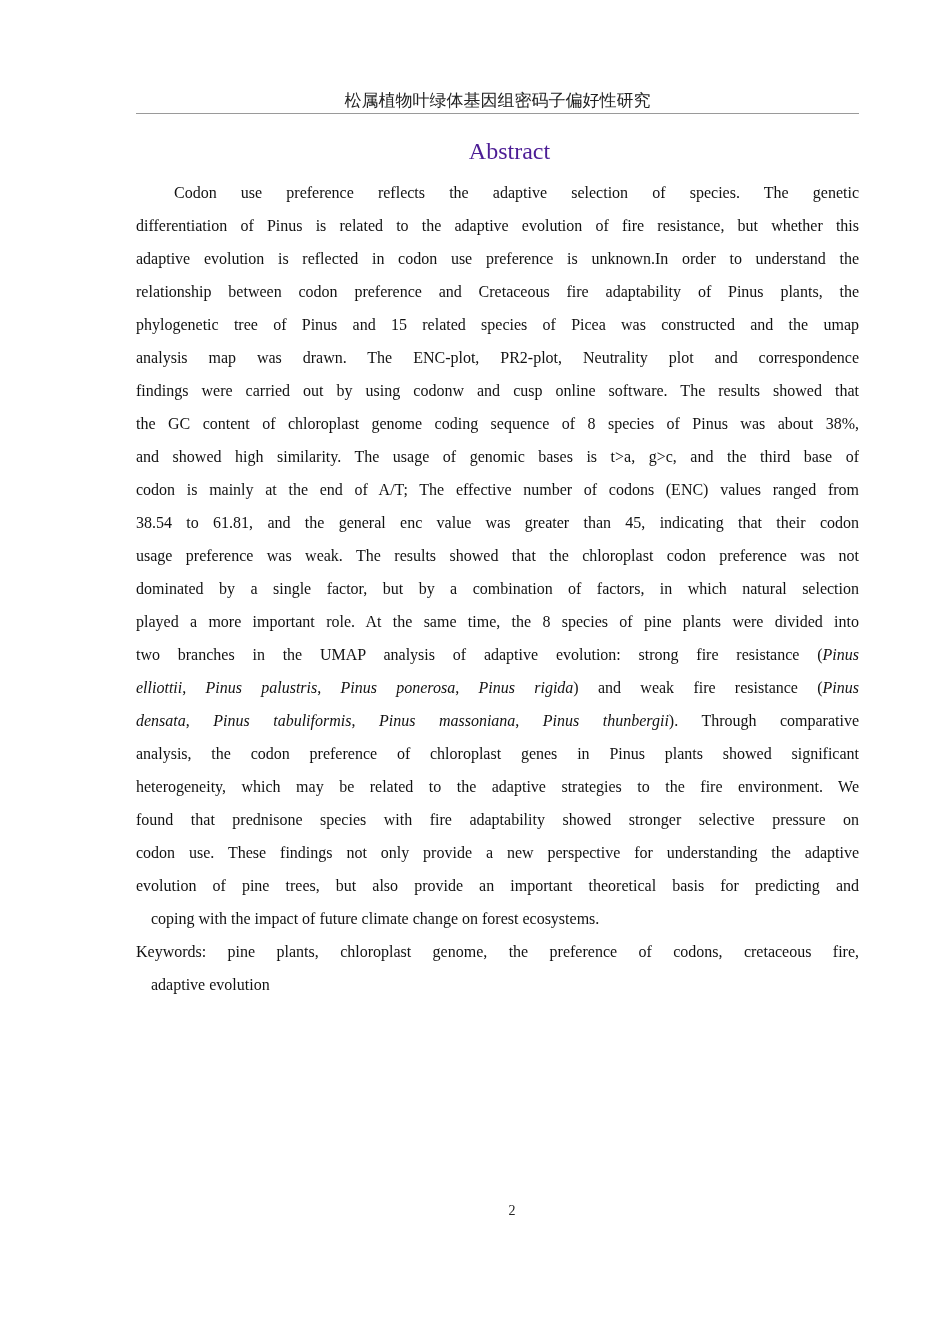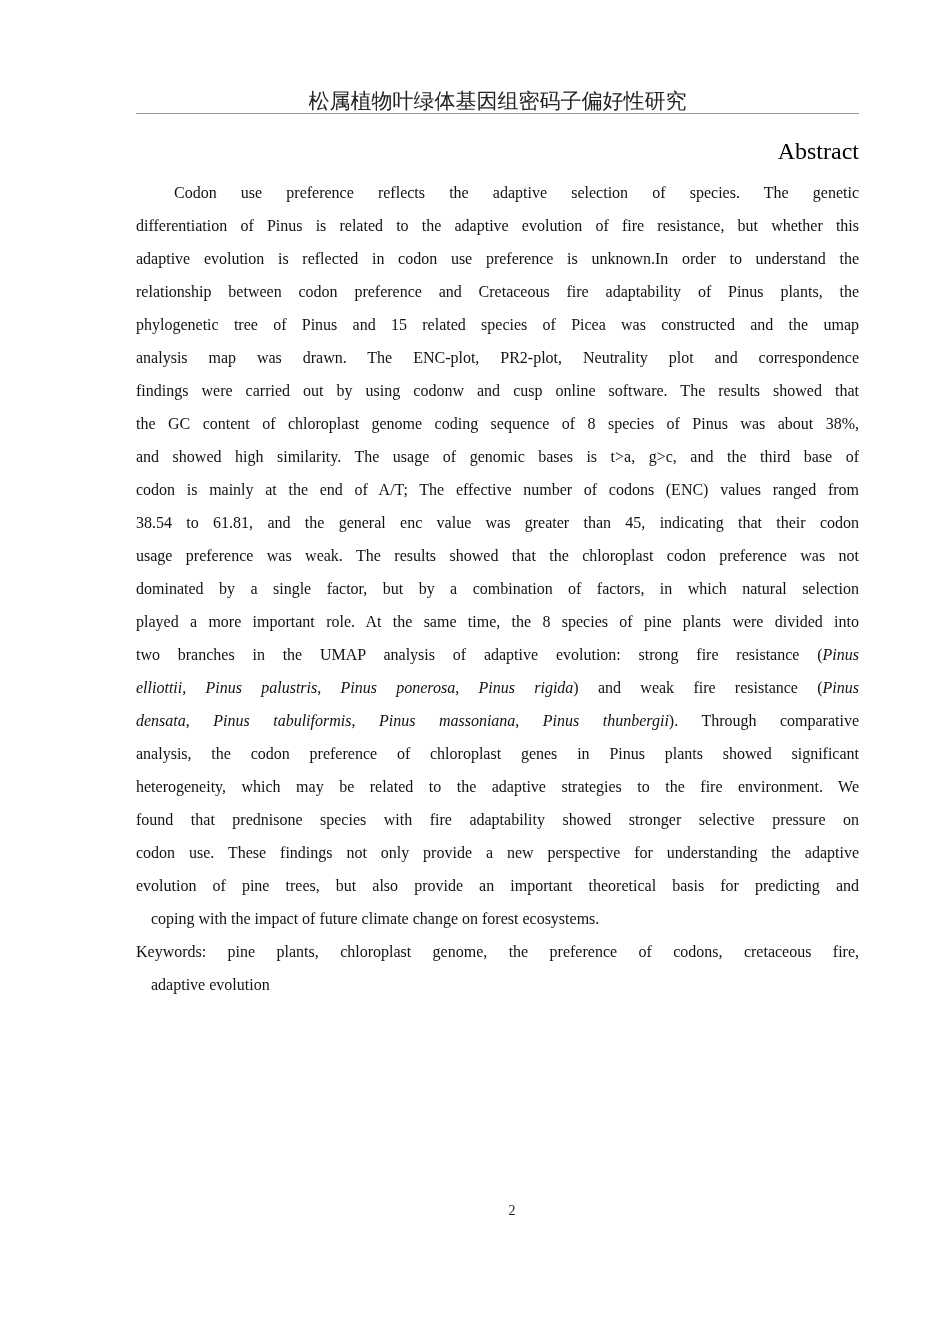--- a/index.html
+++ b/index.html
@@ -1,23 +1,23 @@
 <!DOCTYPE html>
 <html><head>
   <meta charset="utf-8">
   <style>
     html, body { margin: 0; padding: 0; background: #ffffff; }
     body { width: 950px; height: 1344px; position: relative; overflow: hidden;
            font-family: "Liberation Serif", "DejaVu Serif", serif; color: #111; }
     .header-title { position: absolute; left: 136px; width: 723px; top: 90px;
-                    text-align: center; font-size: 21px; line-height: 22px; color: #222; }
+                    text-align: center; font-size: 17px; line-height: 22px; color: #222; }
     .header-rule { position: absolute; left: 136px; width: 723px; top: 113px;
                    height: 0; border-top: 1px solid #9a9a9a; }
-    .abstract-heading { position: absolute; left: 136px; width: 723px; top: 136px;
-                        text-align: right; font-size: 24px; line-height: 30px; color: #000000; }
+    .abstract-heading { position: absolute; left: 148px; width: 723px; top: 136px;
+                        text-align: center; font-size: 24px; line-height: 30px; color: #4c1d95; }
     .body-text { position: absolute; left: 136px; width: 723px; top: 176px; }
     .line { height: 33px; line-height: 33px; font-size: 16px; white-space: nowrap;
             text-align: justify; text-align-last: justify; overflow: hidden; }
     .line.indent { padding-left: 38px; }
     .line.last { text-align-last: left; margin-left: 15px; }
     .line i { font-style: italic; }
     .page-number { position: absolute; left: 0; width: 1024px; top: 1203px;
                    text-align: center; font-size: 14px; color: #222; }
   </style>
 </head>

